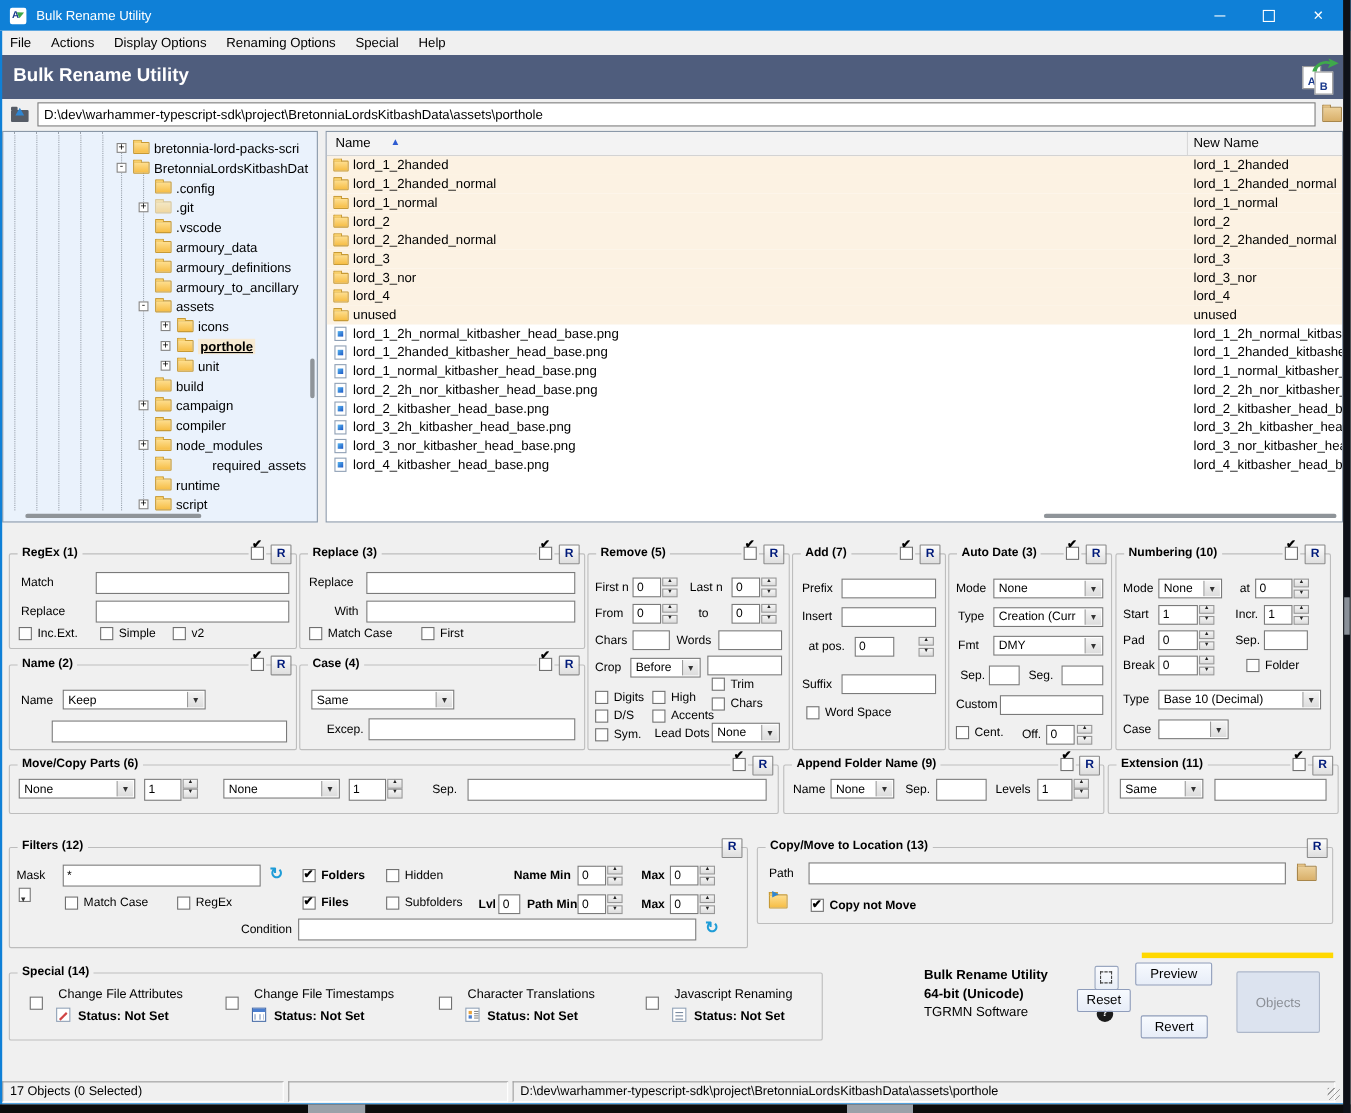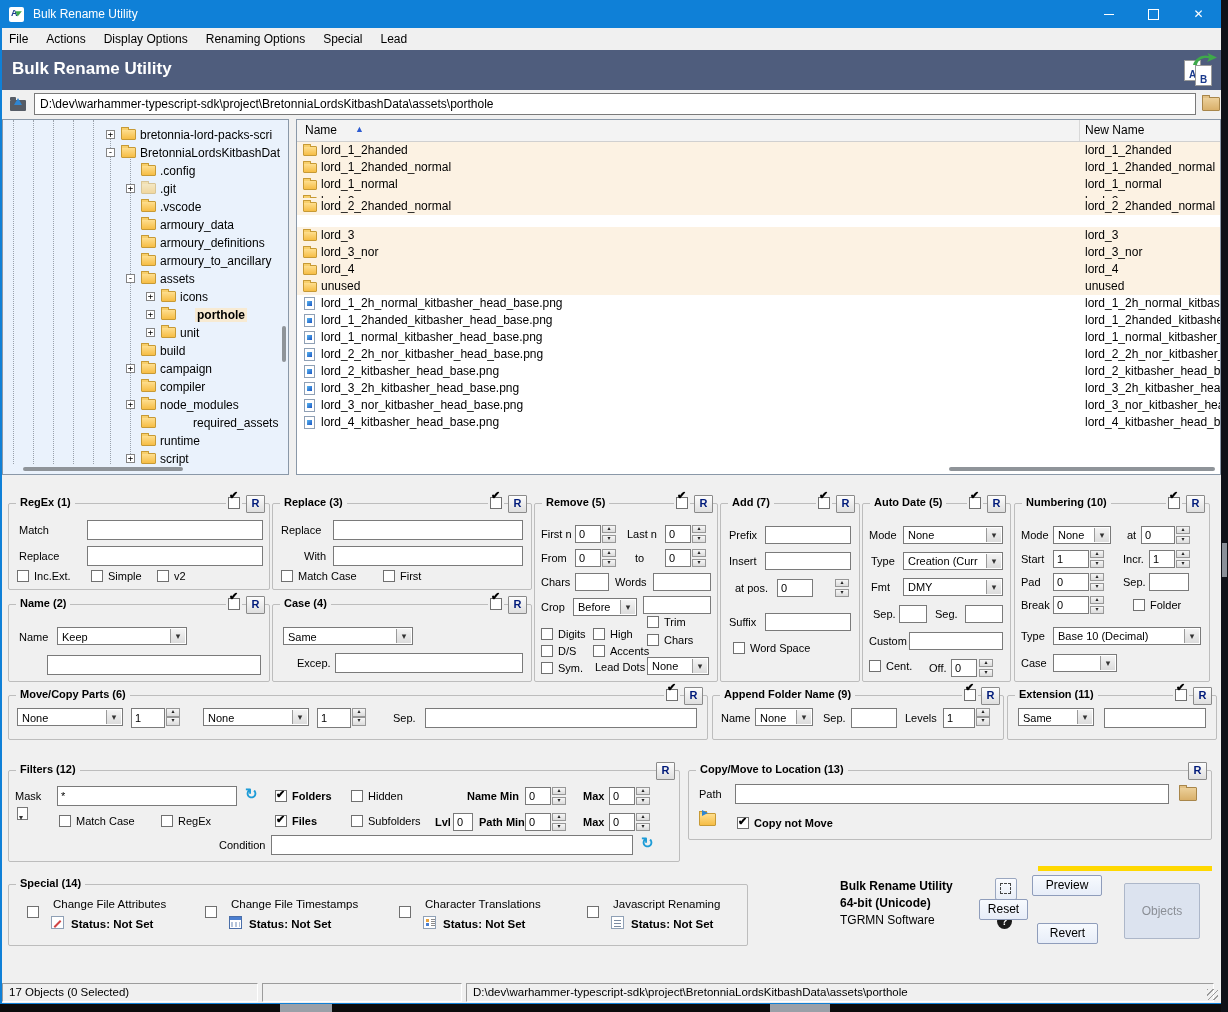--- a/index.html
+++ b/index.html
@@ -137,21 +137,21 @@
       <span class="wb">✕</span>
     </span>
   </div>
 
   <div id="menubar">
       <div class="mi">File</div>
       <div class="mi">Actions</div>
       <div class="mi">Display Options</div>
       <div class="mi">Renaming Options</div>
       <div class="mi">Special</div>
-      <div class="mi">Lead</div>
+      <div class="mi">Help</div>
     </div>
 
   <div class="band">
     <span class="bandtitle">Bulk Rename Utility</span>
     <span class="logo">
       <span class="lp a">
           <i>A</i>
         </span>
       <span class="lp b">
           <i>B</i>
@@ -218,21 +218,21 @@
           <span class="tl" style="left: 157px;">assets</span>
         </div>
         <div class="trow" style="top: 168px;">
           <span class="ex" style="left: 143px;">+</span>
           <span class="fi" style="left: 158px;"></span>
           <span class="tl" style="left: 177px;">icons</span>
         </div>
         <div class="trow sel" style="top: 186px;">
           <span class="ex" style="left: 143px;">+</span>
           <span class="fi" style="left: 158px;"></span>
-          <span class="tl" style="left: 192px;">porthole</span>
+          <span class="tl" style="left: 177px; text-decoration: underline;">porthole</span>
         </div>
         <div class="trow" style="top: 204px;">
           <span class="ex" style="left: 143px;">+</span>
           <span class="fi" style="left: 158px;"></span>
           <span class="tl" style="left: 177px;">unit</span>
         </div>
         <div class="trow" style="top: 222px;">
           <span class="fi" style="left: 138px;"></span>
           <span class="tl" style="left: 157px;">build</span>
         </div>
@@ -289,21 +289,21 @@
         <div class="lrow folder" style="top: 56px;">
           <span class="fi"></span>
           <span class="nm">lord_1_normal</span>
           <span class="nn">lord_1_normal</span>
         </div>
         <div class="lrow folder" style="top: 73px;">
           <span class="fi"></span>
           <span class="nm">lord_2</span>
           <span class="nn">lord_2</span>
         </div>
-        <div class="lrow folder" style="top: 78px;">
+        <div class="lrow folder" style="top: 90px;">
           <span class="fi"></span>
           <span class="nm">lord_2_2handed_normal</span>
           <span class="nn">lord_2_2handed_normal</span>
         </div>
         <div class="lrow folder" style="top: 107px;">
           <span class="fi"></span>
           <span class="nm">lord_3</span>
           <span class="nn">lord_3</span>
         </div>
         <div class="lrow folder" style="top: 124px;">
@@ -514,21 +514,21 @@
       </span>
     <span class="l" style="left:8px;top:112px">Suffix</span>
     <input class="ti" style="left: 44px; top: 109px; width: 86px;">
     <span class="cbr" style="left:12px;top:138px">
         <span class="cb"></span>
         <span>Word Space</span>
       </span>
   </div>
 
   <div class="g" style="left:862px;top:503px;width:147px;height:177px">
-    <span class="gt">Auto Date (5)</span>
+    <span class="gt">Auto Date (3)</span>
     <span class="hcb"><span class="cb on"></span></span>
     <span class="rb">R</span>
     <span class="l" style="left:6px;top:25px">Mode</span>
     <div class="dd" style="left:40px;top:22px;width:100px">
         <span>None</span>
       </div>
     <span class="l" style="left:8px;top:51px">Type</span>
     <div class="dd" style="left:40px;top:48px;width:100px">
         <span>Creation (Curr</span>
       </div>

